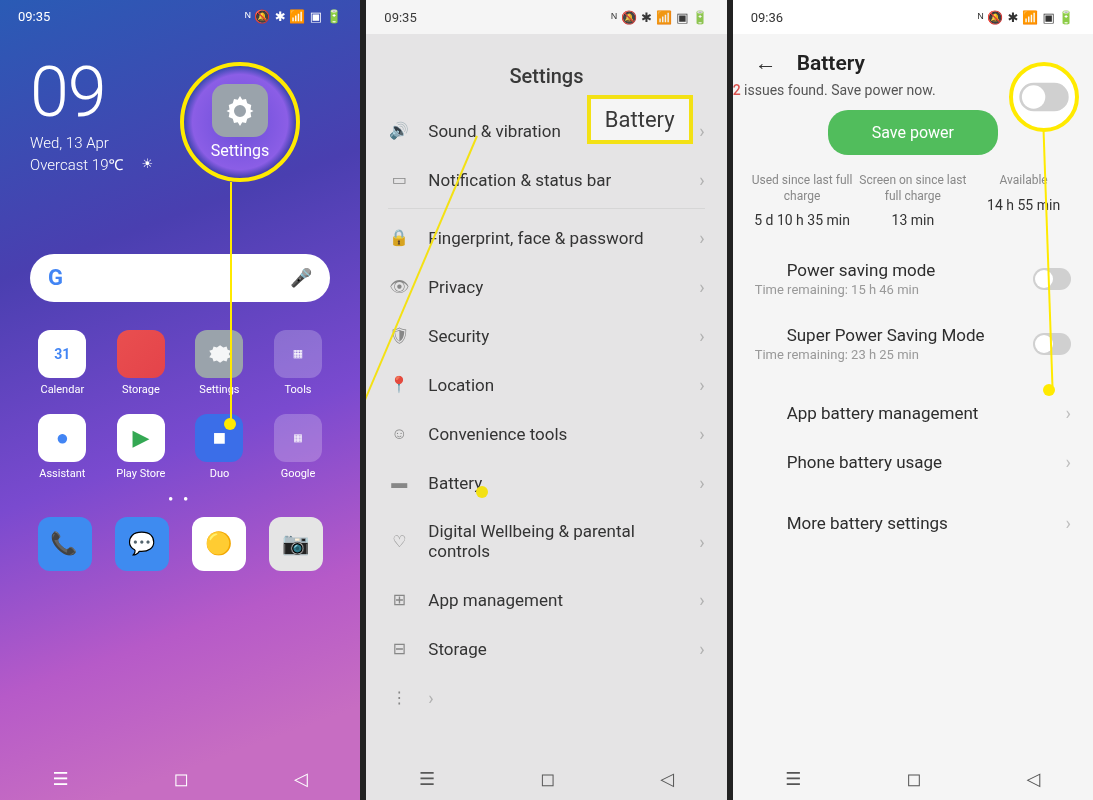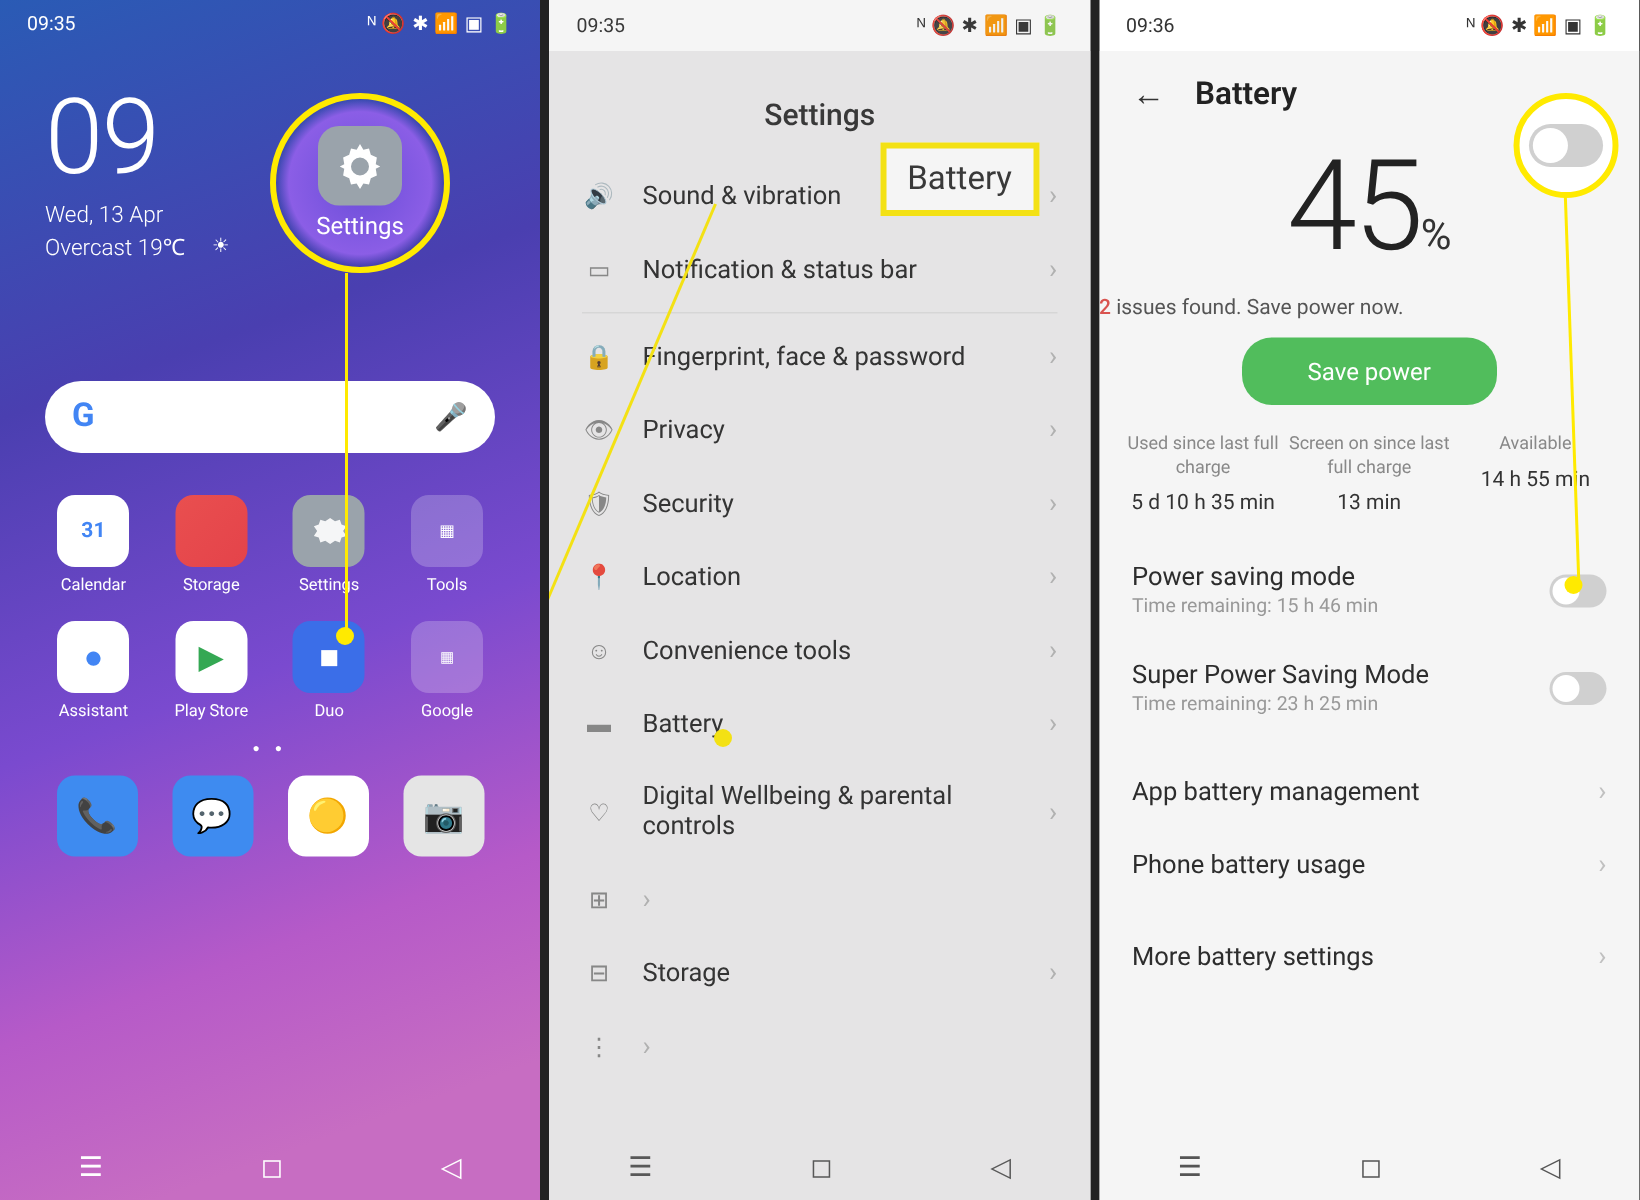--- a/index.html
+++ b/index.html
@@ -62,21 +62,21 @@
   .percent .num{font-size:84px;font-weight:300;color:#222;letter-spacing:-2px;}
   .percent .pct{font-size:28px;color:#333;}
   .issues{ font-size:14px; color:#555;}
   .issues .count{color:#d9534f; font-weight:500;}
   .save-btn{display:block;margin:12px auto 18px;background:#51bd5c;color:#fff;border:none;border-radius:20px;padding:13px 44px;font-size:16px;}
   .stats{display:flex;padding:0 14px 18px;}
   .stat{flex:1;text-align:center;}
   .stat .sl{font-size:12px;color:#888;line-height:1.3;}
   .stat .sv{font-size:14px;color:#333;margin-top:8px;}
   .b-row{display:flex;align-items:center;justify-content:space-between;padding:14px 22px;}
-  .b-row .bl{font-size:17px;color:#2d2d2d;}
+  .b-row .bl{font-size:17px;color:#2d2d2d;margin-left:32px;}
   .b-row .sub{font-size:13px;color:#999;margin-top:2px;}
   .toggle{width:38px;height:22px;background:#d0d0d0;border-radius:11px;position:relative;}
   .toggle::after{content:'';position:absolute;width:18px;height:18px;background:#fff;border-radius:50%;left:2px;top:2px;}
   .b-sep{height:12px;}
   .b-chev{color:#c0c0c0;font-size:18px;}
 
   .highlight-toggle{position:absolute;right:14px;top:62px;width:70px;height:70px;border:4px solid #ffea00;border-radius:50%;background:#fff;display:flex;align-items:center;justify-content:center;z-index:10;}
   .highlight-toggle .toggle{transform:scale(1.3);}
 </style>
 </head>
@@ -243,20 +243,21 @@
       <div class="si-label">Battery</div>
       <div class="chev">›</div>
     </div>
     <div class="settings-item">
       <div class="si-icon">♡</div>
       <div class="si-label">Digital Wellbeing &amp; parental controls</div>
       <div class="chev">›</div>
     </div>
     <div class="settings-item">
       <div class="si-icon">⊞</div>
+      <div class="si-label">App management</div>
       <div class="chev">›</div>
     </div>
     <div class="settings-item">
       <div class="si-icon">⊟</div>
       <div class="si-label">Storage</div>
       <div class="chev">›</div>
     </div>
     <div class="settings-item">
       <div class="si-icon">⋮</div>
       <div class="chev">›</div>
@@ -284,23 +285,20 @@
         <span>📶</span>
         <span>▣</span>
         <span>🔋</span>
     </span>
   </div>
   <div class="battery-body">
     <div class="battery-header">
       <span class="back">←</span>
       <span class="title">Battery</span>
     </div>
-    <div class="percent">
-      <span class="num">45</span><span class="pct">%</span>
-    </div>
     <div class="issues">
       <span class="count">2</span><span> issues found. Save power now.</span>
     </div>
     <button class="save-btn">Save power</button>
 
     <div class="stats">
       <div class="stat">
         <div class="sl">Used since last full charge</div>
         <div class="sv">5 d 10 h 35 min</div>
       </div>

